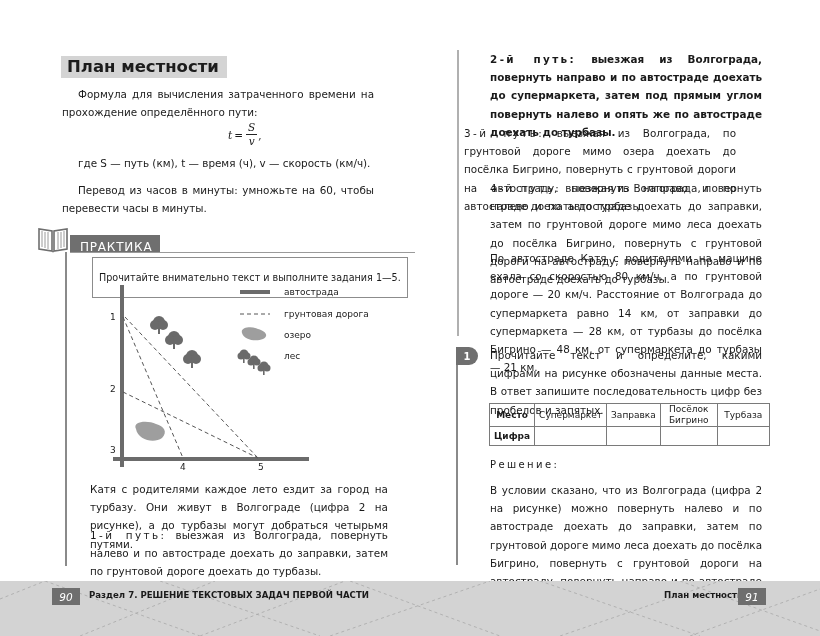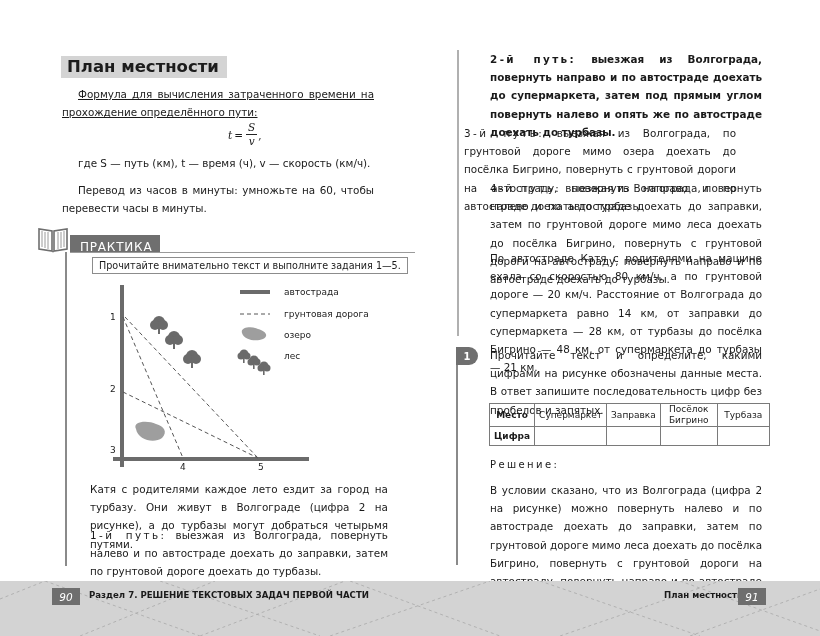--- a/index.html
+++ b/index.html
@@ -5,35 +5,35 @@
   * { box-sizing: border-box; margin: 0; padding: 0; }
   html, body { width: 820px; height: 636px; background: #ffffff; overflow: hidden; }
   body { position: relative; font-family: "DejaVu Sans", sans-serif; color: #1a1a1a; }
   .p { font-size: 10.4px; line-height: 18.2px; text-align: justify; }
   .indent { text-indent: 16px; }
   .sp { letter-spacing: 2.4px; }
 
   
   #title-box { position: absolute; left: 61px; top: 56px; background: #d4d4d4; padding: 1px 8px 2px 6px; }
   #title-box span { font-family: "DejaVu Sans", sans-serif; font-weight: bold; font-size: 16.5px; color: #1c1c1c; }
-  #intro1 { position: absolute; left: 62px; top: 85px; width: 312px; text-decoration: underline; }
+  #intro1 { position: absolute; left: 62px; top: 85px; width: 312px; }
   #formula { position: absolute; left: 228px; top: 121px; font-family: "DejaVu Serif", serif; font-style: italic; font-size: 10.5px; display: flex; align-items: center; }
   #formula .frac { display: inline-flex; flex-direction: column; align-items: center; margin: 0 1px 0 3px; }
   #formula .num { border-bottom: 1px solid #222; padding: 0 2px; line-height: 13px; }
   #formula .den { line-height: 13px; }
   #legend-text { position: absolute; left: 62px; top: 154px; width: 312px; }
   #convert { position: absolute; left: 62px; top: 181px; width: 312px; }
 
   
   #practice-icon { position: absolute; left: 38px; top: 227px; width: 30px; height: 26px; }
   #practice-tab { position: absolute; left: 70px; top: 235px; background: #6f6f6f; padding: 1px 8px 0 10px; height: 18px; }
   #practice-tab span { color: #ffffff; font-size: 12px; letter-spacing: 0.8px; }
   #practice-rule { position: absolute; left: 70px; top: 252px; width: 345px; height: 1px; background: #9a9a9a; }
   #practice-bar { position: absolute; left: 65px; top: 252px; width: 2px; height: 314px; background: #8a8a8a; }
-  #instruction { position: absolute; left: 92px; top: 257px; border: 1px solid #8c8c8c; padding: 2px 6px; font-size: 9.6px; }
+  #instruction { position: absolute; left: 92px; top: 257px; border: 1px solid #8c8c8c; padding: 14px 6px; font-size: 9.6px; }
 
   #diagram { position: absolute; left: 92px; top: 276px; width: 290px; height: 200px; }
   .lbl { font-size: 9px; fill: #222; font-family: "DejaVu Sans", sans-serif; }
 
   #story { position: absolute; left: 90px; top: 480px; width: 298px; }
   #path1 { position: absolute; left: 90px; top: 526px; width: 298px; }
 
   
   #rbar-top { position: absolute; left: 457px; top: 50px; width: 2px; height: 286px; background: #b0b0b0; }
   #r-path2 { position: absolute; left: 490px; top: 50px; width: 272px; font-weight: bold; }

